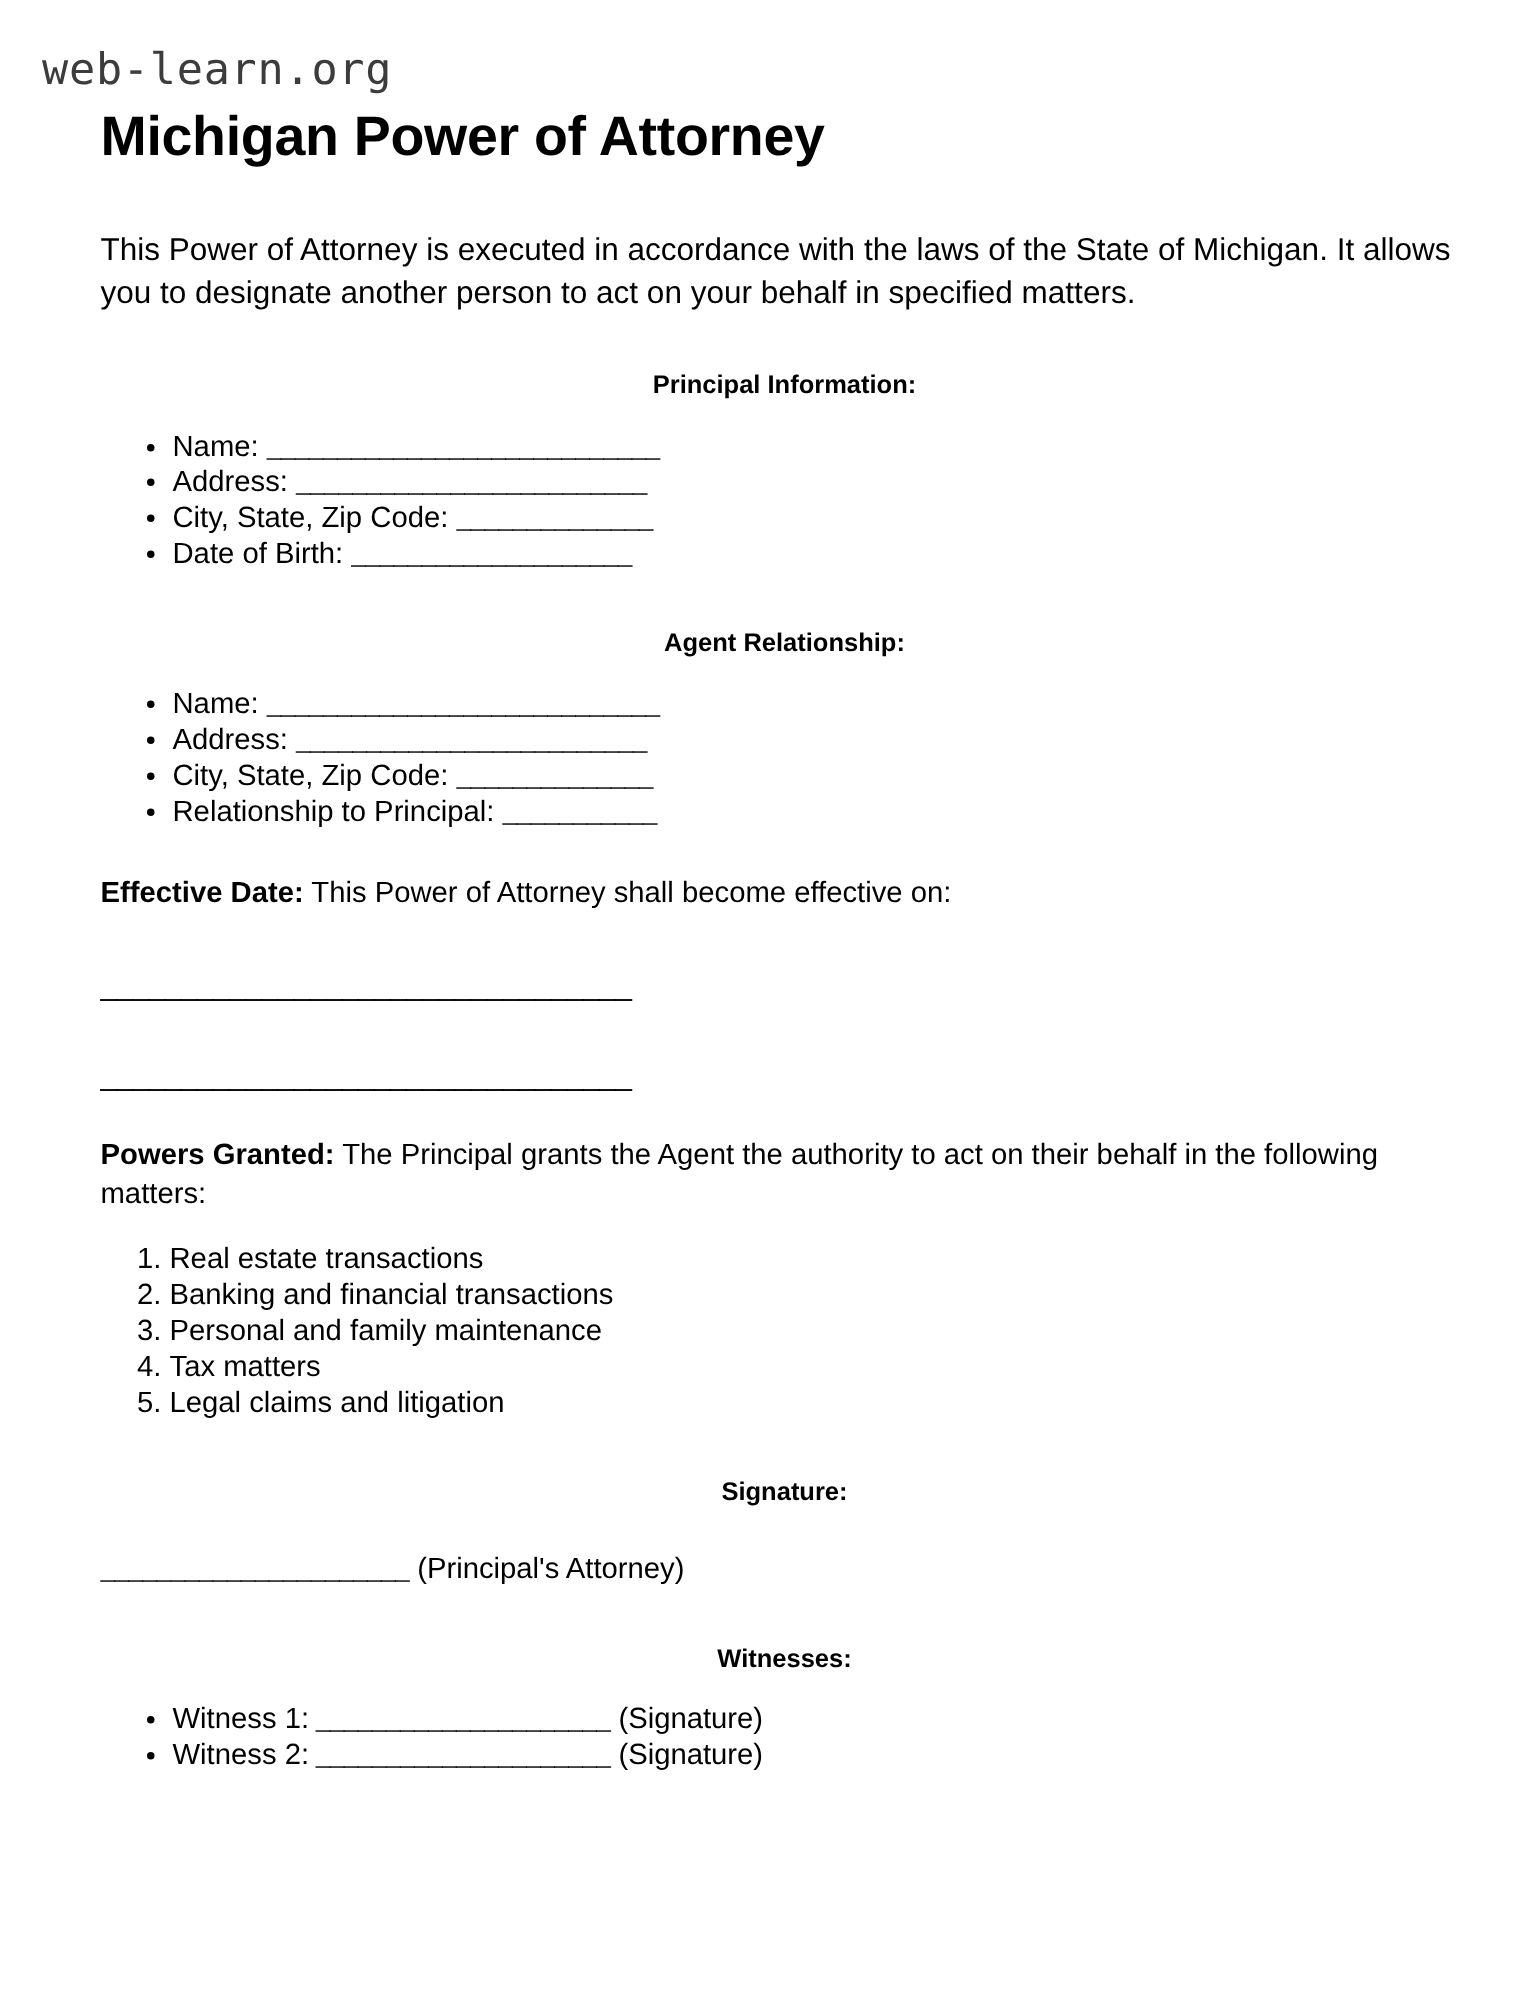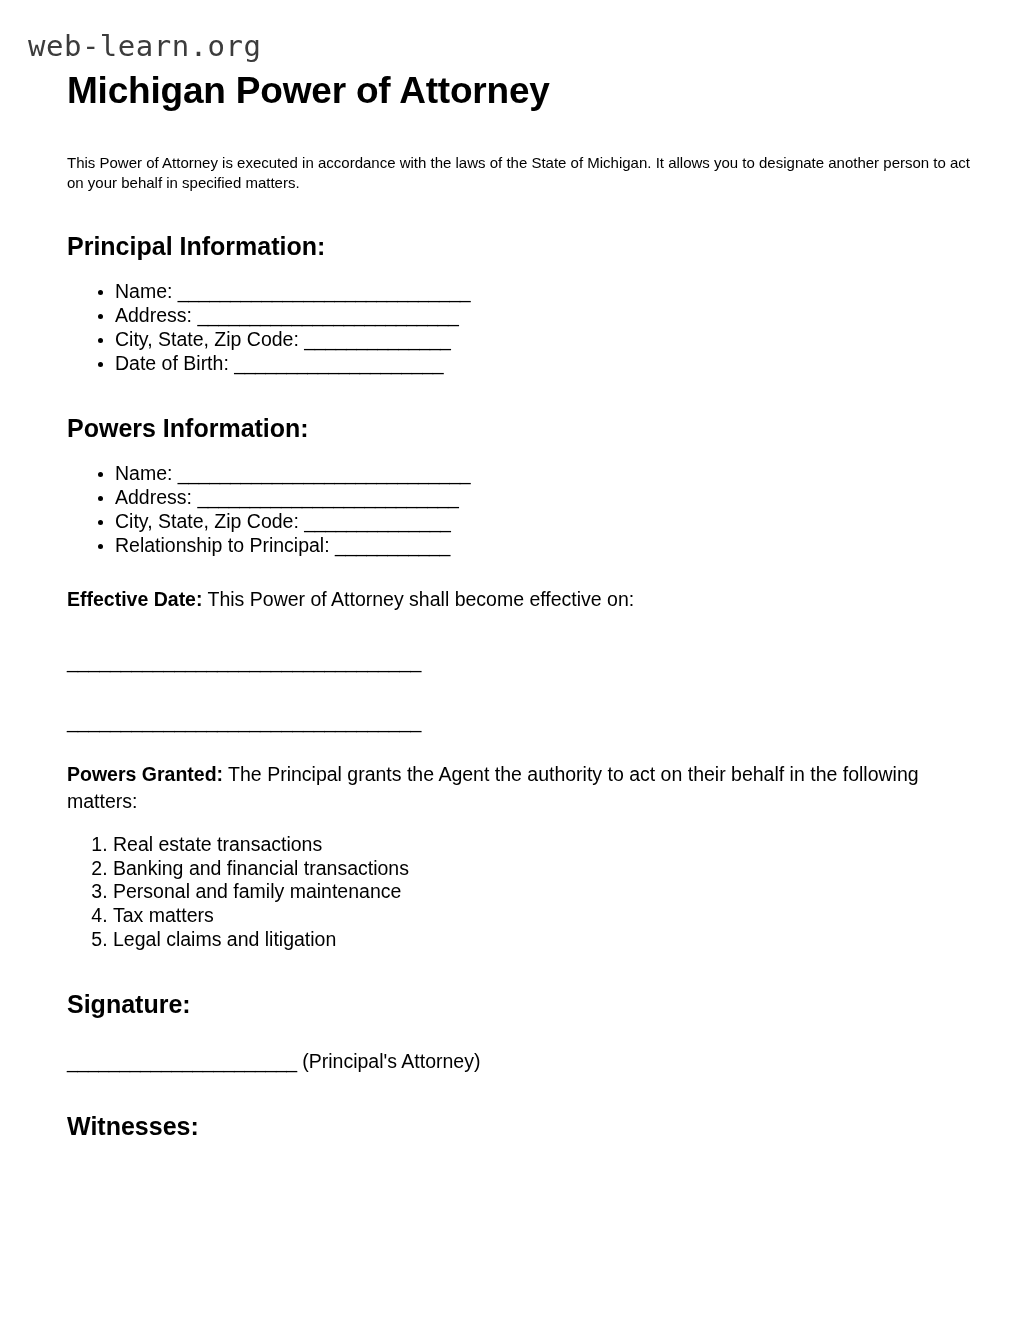--- a/index.html
+++ b/index.html
@@ -42,31 +42,32 @@
   h1.doc-title {
     font-size: 37px;
     font-weight: bold;
     margin: 0 0 0 0;
     padding: 0;
     line-height: 1.15;
     letter-spacing: -0.2px;
     color: #000;
   }
   p.intro {
-    font-size: 15px;
+    font-size: 21px;
     line-height: 1.38;
     margin: 40px 0 0 0;
     padding: 0;
   }
   h2.section-heading {
-    font-size: 25px;
+    font-size: 17px;
     font-weight: bold;
     margin: 36px 0 0 0;
     padding: 0;
     line-height: 1.3;
+    text-align: center;
   }
   ul.field-list, ol.powers-list {
     margin: 18px 0 0 0;
     padding: 0 0 0 48px;
   }
   ul.field-list {
     list-style-type: disc;
   }
   ol.powers-list {
     list-style-type: decimal;
@@ -76,20 +77,21 @@
     font-size: 19.5px;
     line-height: 1.225;
     padding: 0;
     margin: 0;
   }
   ul.field-list li::marker {
     font-size: 17px;
   }
   .blank {
     letter-spacing: -0.4px;
+    font-family: Liberation Serif, serif;
   }
   p.para {
     font-size: 19.5px;
     line-height: 1.38;
     margin: 28px 0 0 0;
     padding: 0;
   }
   p.para .lead {
     font-weight: bold;
   }
@@ -125,21 +127,21 @@
 
     <h2 class="section-heading">Principal Information:</h2>
 
     <ul class="field-list">
       <li><span>Name:</span> <span class="blank">____________________________</span></li>
       <li><span>Address:</span> <span class="blank">_________________________</span></li>
       <li><span>City, State, Zip Code:</span> <span class="blank">______________</span></li>
       <li><span>Date of Birth:</span> <span class="blank">____________________</span></li>
     </ul>
 
-    <h2 class="section-heading">Powers Information:</h2>
+    <h2 class="section-heading">Agent Relationship:</h2>
 
     <ul class="field-list">
       <li><span>Name:</span> <span class="blank">____________________________</span></li>
       <li><span>Address:</span> <span class="blank">_________________________</span></li>
       <li><span>City, State, Zip Code:</span> <span class="blank">______________</span></li>
       <li><span>Relationship to Principal:</span> <span class="blank">___________</span></li>
     </ul>
 
     <p class="para"><span class="lead">Effective Date:</span><span> This Power of Attorney shall become effective on:</span></p>
 
@@ -158,15 +160,19 @@
       <li>Legal claims and litigation</li>
     </ol>
 
     <h2 class="section-heading">Signature:</h2>
 
     <div class="sig-row"><span class="blank">______________________</span><span> (Principal's Attorney)</span></div>
 
 
     <h2 class="section-heading">Witnesses:</h2>
 
+    <ul class="field-list">
+      <li><span>Witness 1:</span><span class="blank"> _____________________</span><span> (Signature)</span></li>
+      <li><span>Witness 2:</span><span class="blank"> _____________________</span><span> (Signature)</span></li>
+    </ul>
 
   </div>
 </div>
 
 </body></html>

